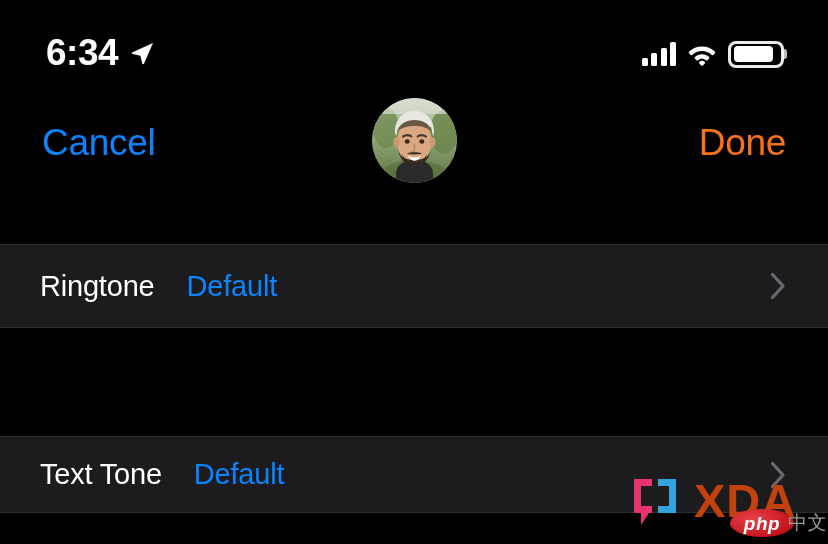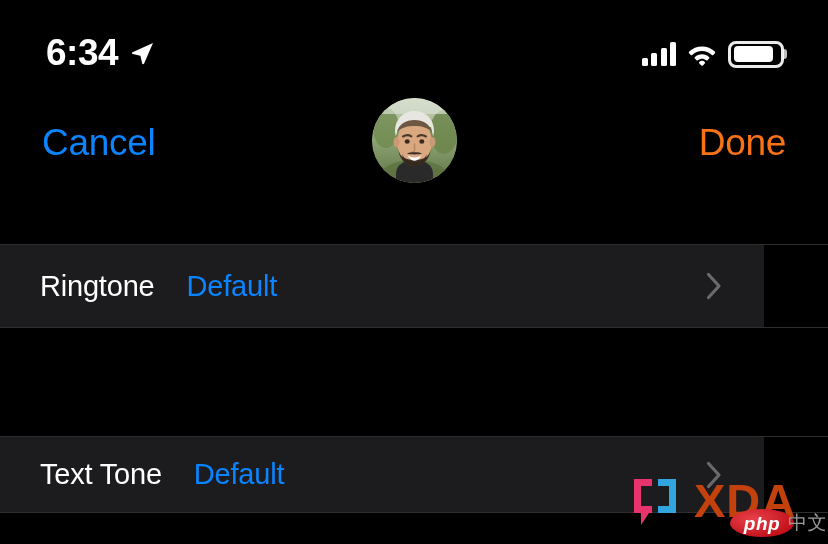--- a/index.html
+++ b/index.html
@@ -136,21 +136,21 @@
     border-radius: 50%;
     overflow: hidden;
     background: #7f8f6a;
   }
   .avatar svg { display:block; width:85px; height:85px; }
 
   
   .section {
     position: absolute;
     left: 0;
-    width: 764px;
+    width: 828px;
     background: #1c1c1e;
     box-sizing: border-box;
   }
   .section.ringtone { top: 244px; height: 84px; }
   .section.texttone { top: 436px; height: 77px; }
   .section .hairline-top,
   .section .hairline-bottom {
     position: absolute;
     left: 0;
     width: 828px;

